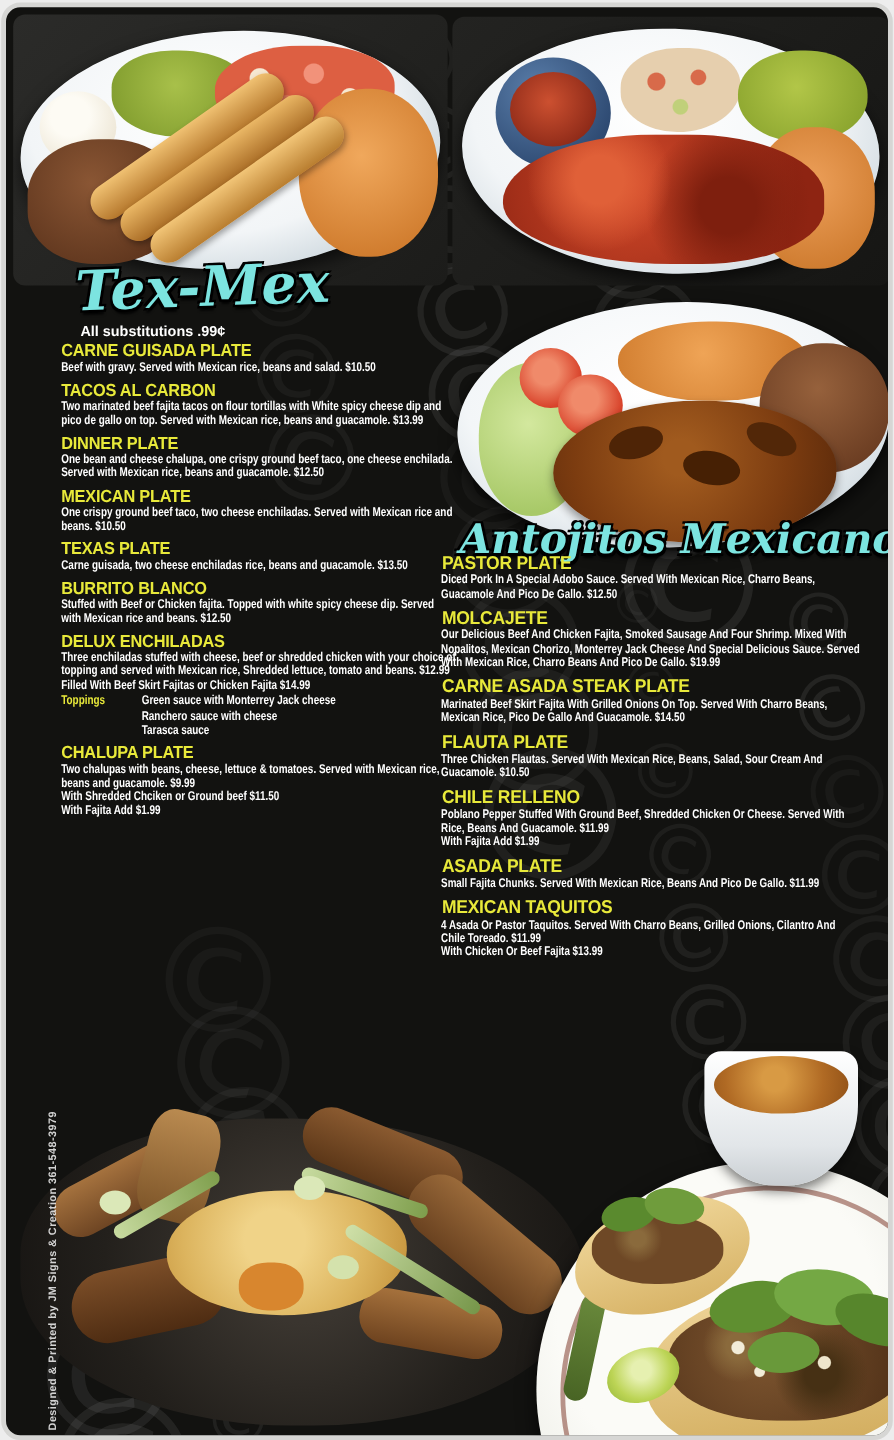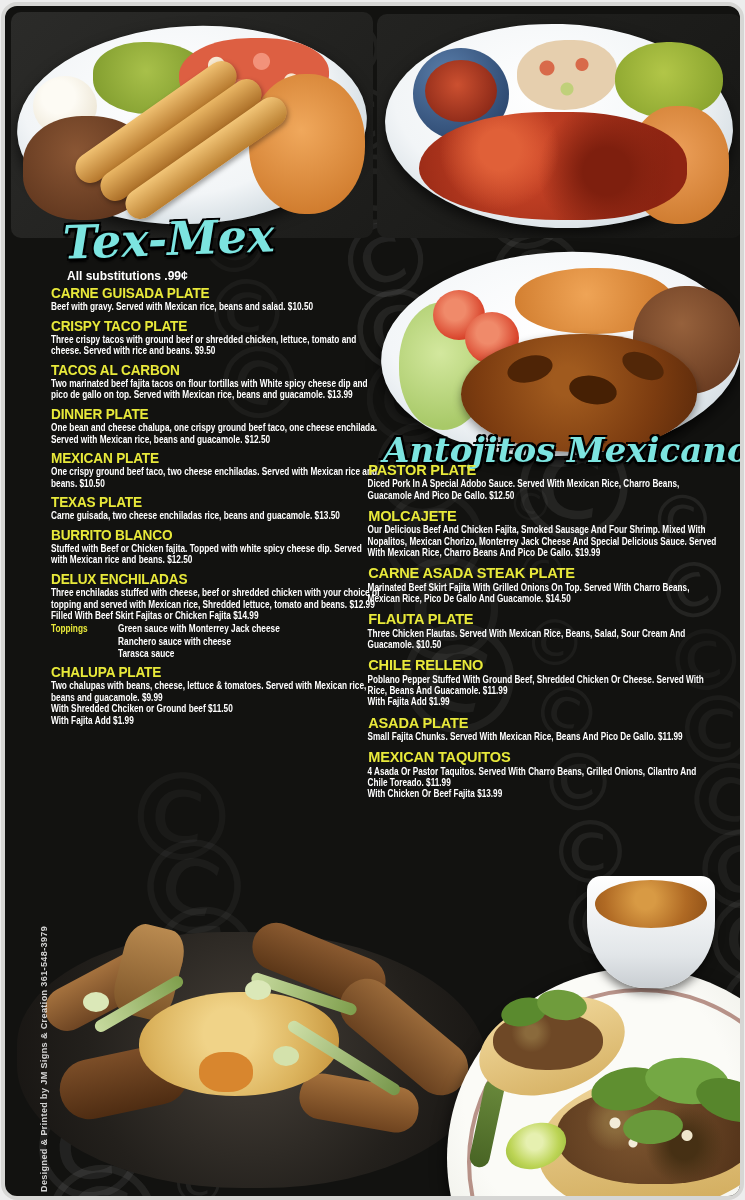--- a/index.html
+++ b/index.html
@@ -168,24 +168,20 @@
   <div class="script-title title-texmex">Tex-Mex</div>
   <div class="note">All substitutions .99¢</div>
   <div class="script-title title-antojitos">Antojitos Mexicanos</div>
 
   <div class="col col-left" id="col-left">
   <div class="item">
     <div class="item-name">CARNE GUISADA PLATE</div>
     <div class="item-desc">Beef with gravy. Served with Mexican rice, beans and salad. $10.50</div>
   </div>
 
-  <div class="item">
-    <div class="item-name">CRISPY TACO PLATE</div>
-    <div class="item-desc">Three crispy tacos with ground beef or shredded chicken, lettuce, tomato and cheese. Served with rice and beans. $9.50</div>
-  </div>
 
   <div class="item">
     <div class="item-name">TACOS AL CARBON</div>
     <div class="item-desc">Two marinated beef fajita tacos on flour tortillas with White spicy cheese dip and pico de gallo on top. Served with Mexican rice, beans and guacamole. $13.99</div>
   </div>
 
   <div class="item">
     <div class="item-name">DINNER PLATE</div>
     <div class="item-desc">One bean and cheese chalupa, one crispy ground beef taco, one cheese enchilada. Served with Mexican rice, beans and guacamole. $12.50</div>
   </div>

